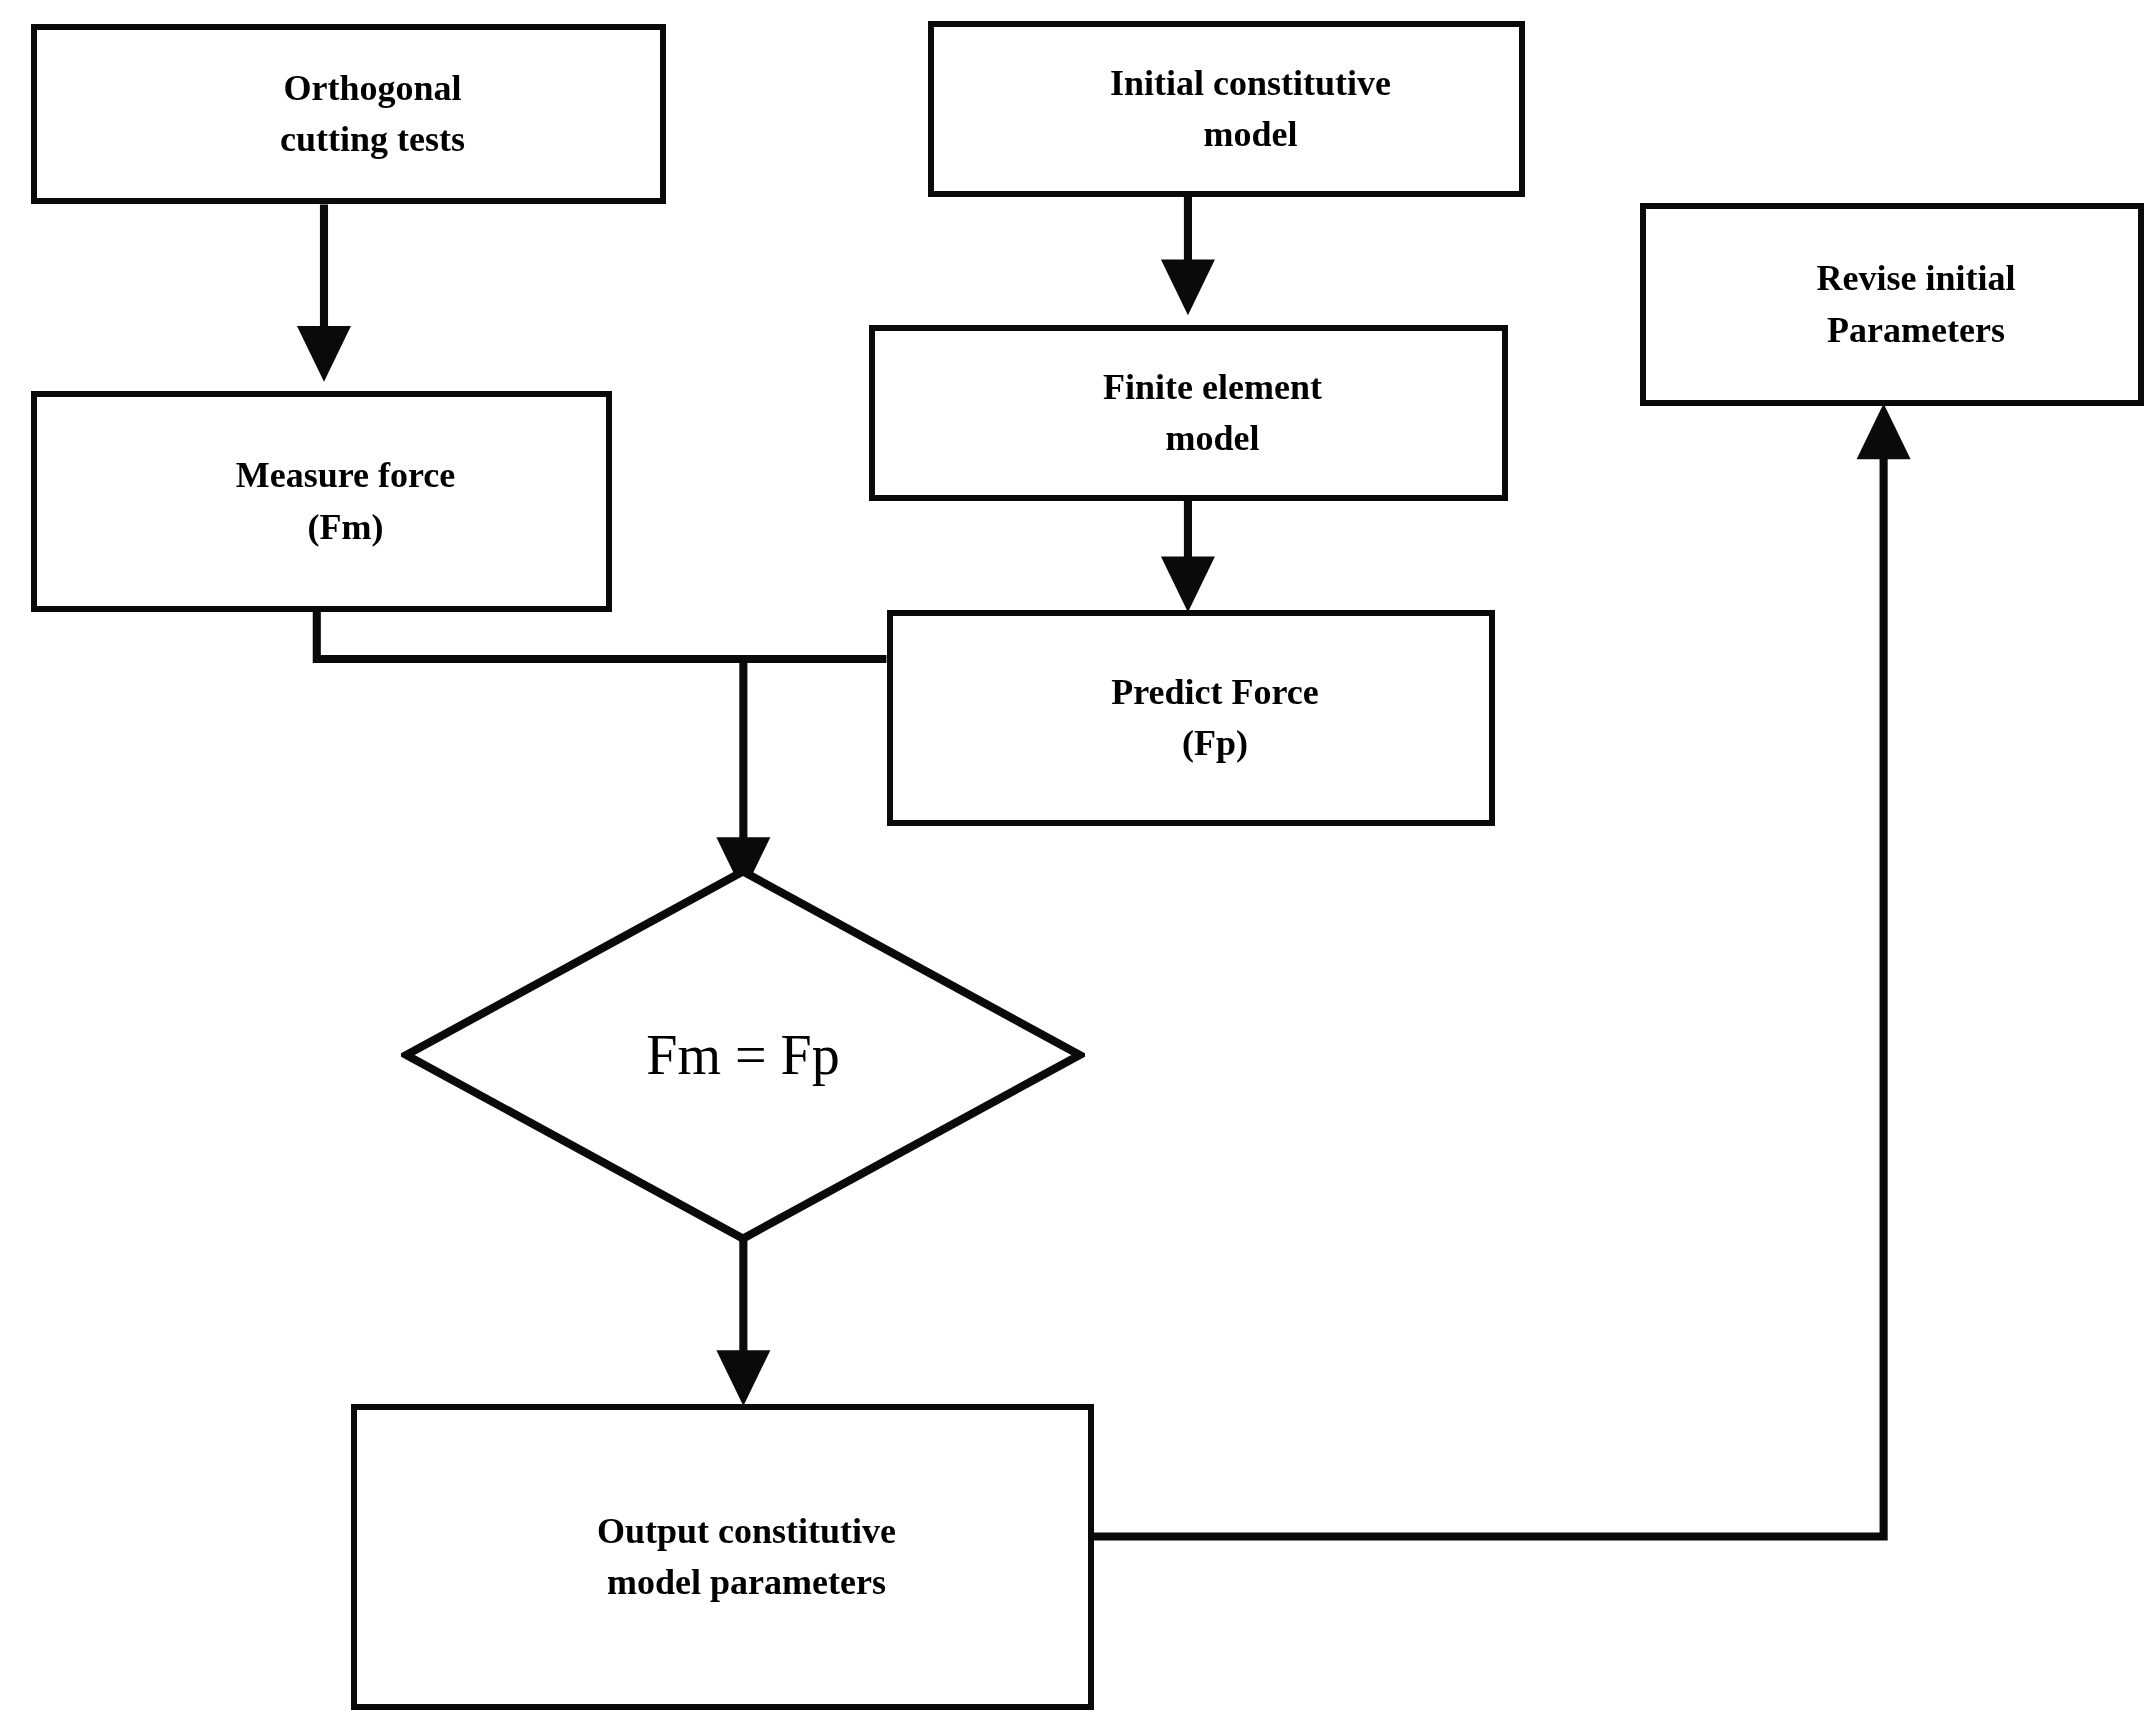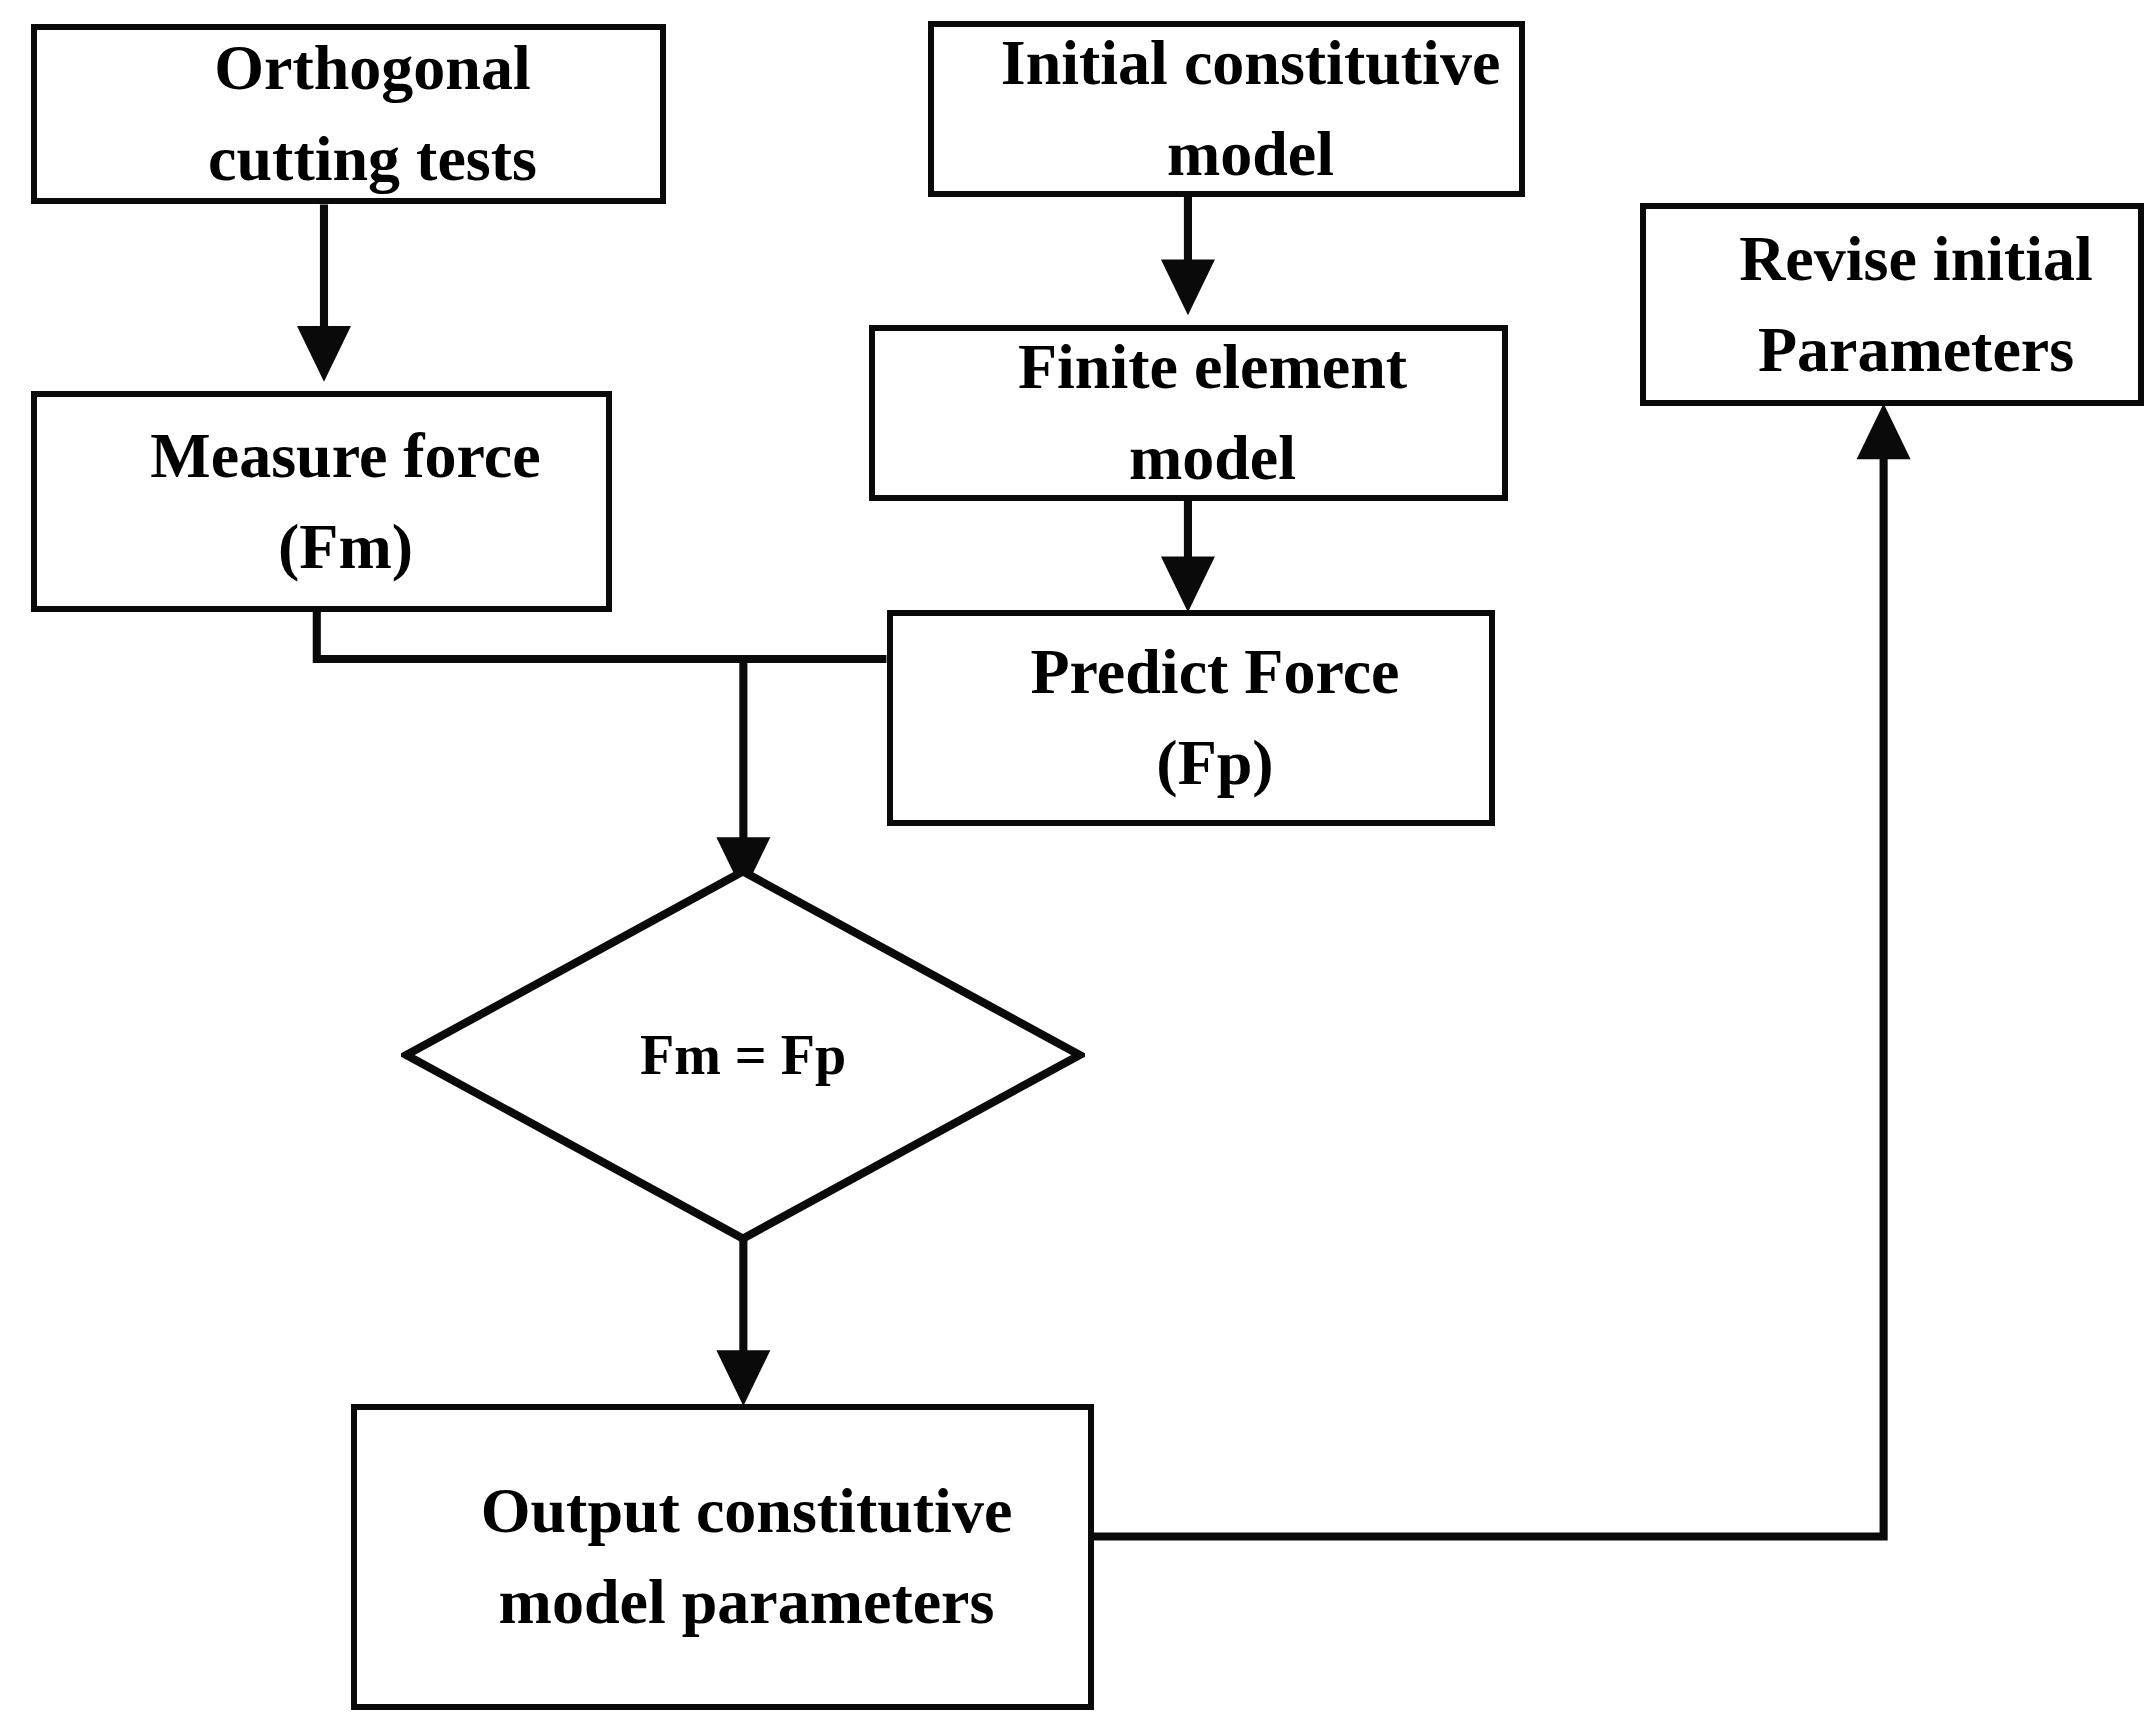--- a/index.html
+++ b/index.html
@@ -37,36 +37,36 @@
     color: #000000;
     font-weight: bold;
     font-family: "Liberation Serif", "DejaVu Serif", serif;
     line-height: 1.42;
     z-index: 3;
   }
   .node .line {
     display: block;
     white-space: nowrap;
   }
-  .fs-main { font-size: 64px; padding-left: 48px; }
+  .fs-main { font-size: 36px; padding-left: 48px; }
 
   
   .diamond-wrap {
     position: absolute;
     z-index: 3;
   }
   .diamond-wrap svg { display: block; }
   .diamond-label {
     position: absolute;
     left: 0; top: 0;
     width: 100%; height: 100%;
     display: flex;
     align-items: center;
     justify-content: center;
-    font-weight: bold;
+    font-weight: normal;
     font-size: 56px;
     color: #000;
     font-family: "Liberation Serif", "DejaVu Serif", serif;
     white-space: nowrap;
   }
 </style>
 </head>
 <body>
 
 <div id="stage">

